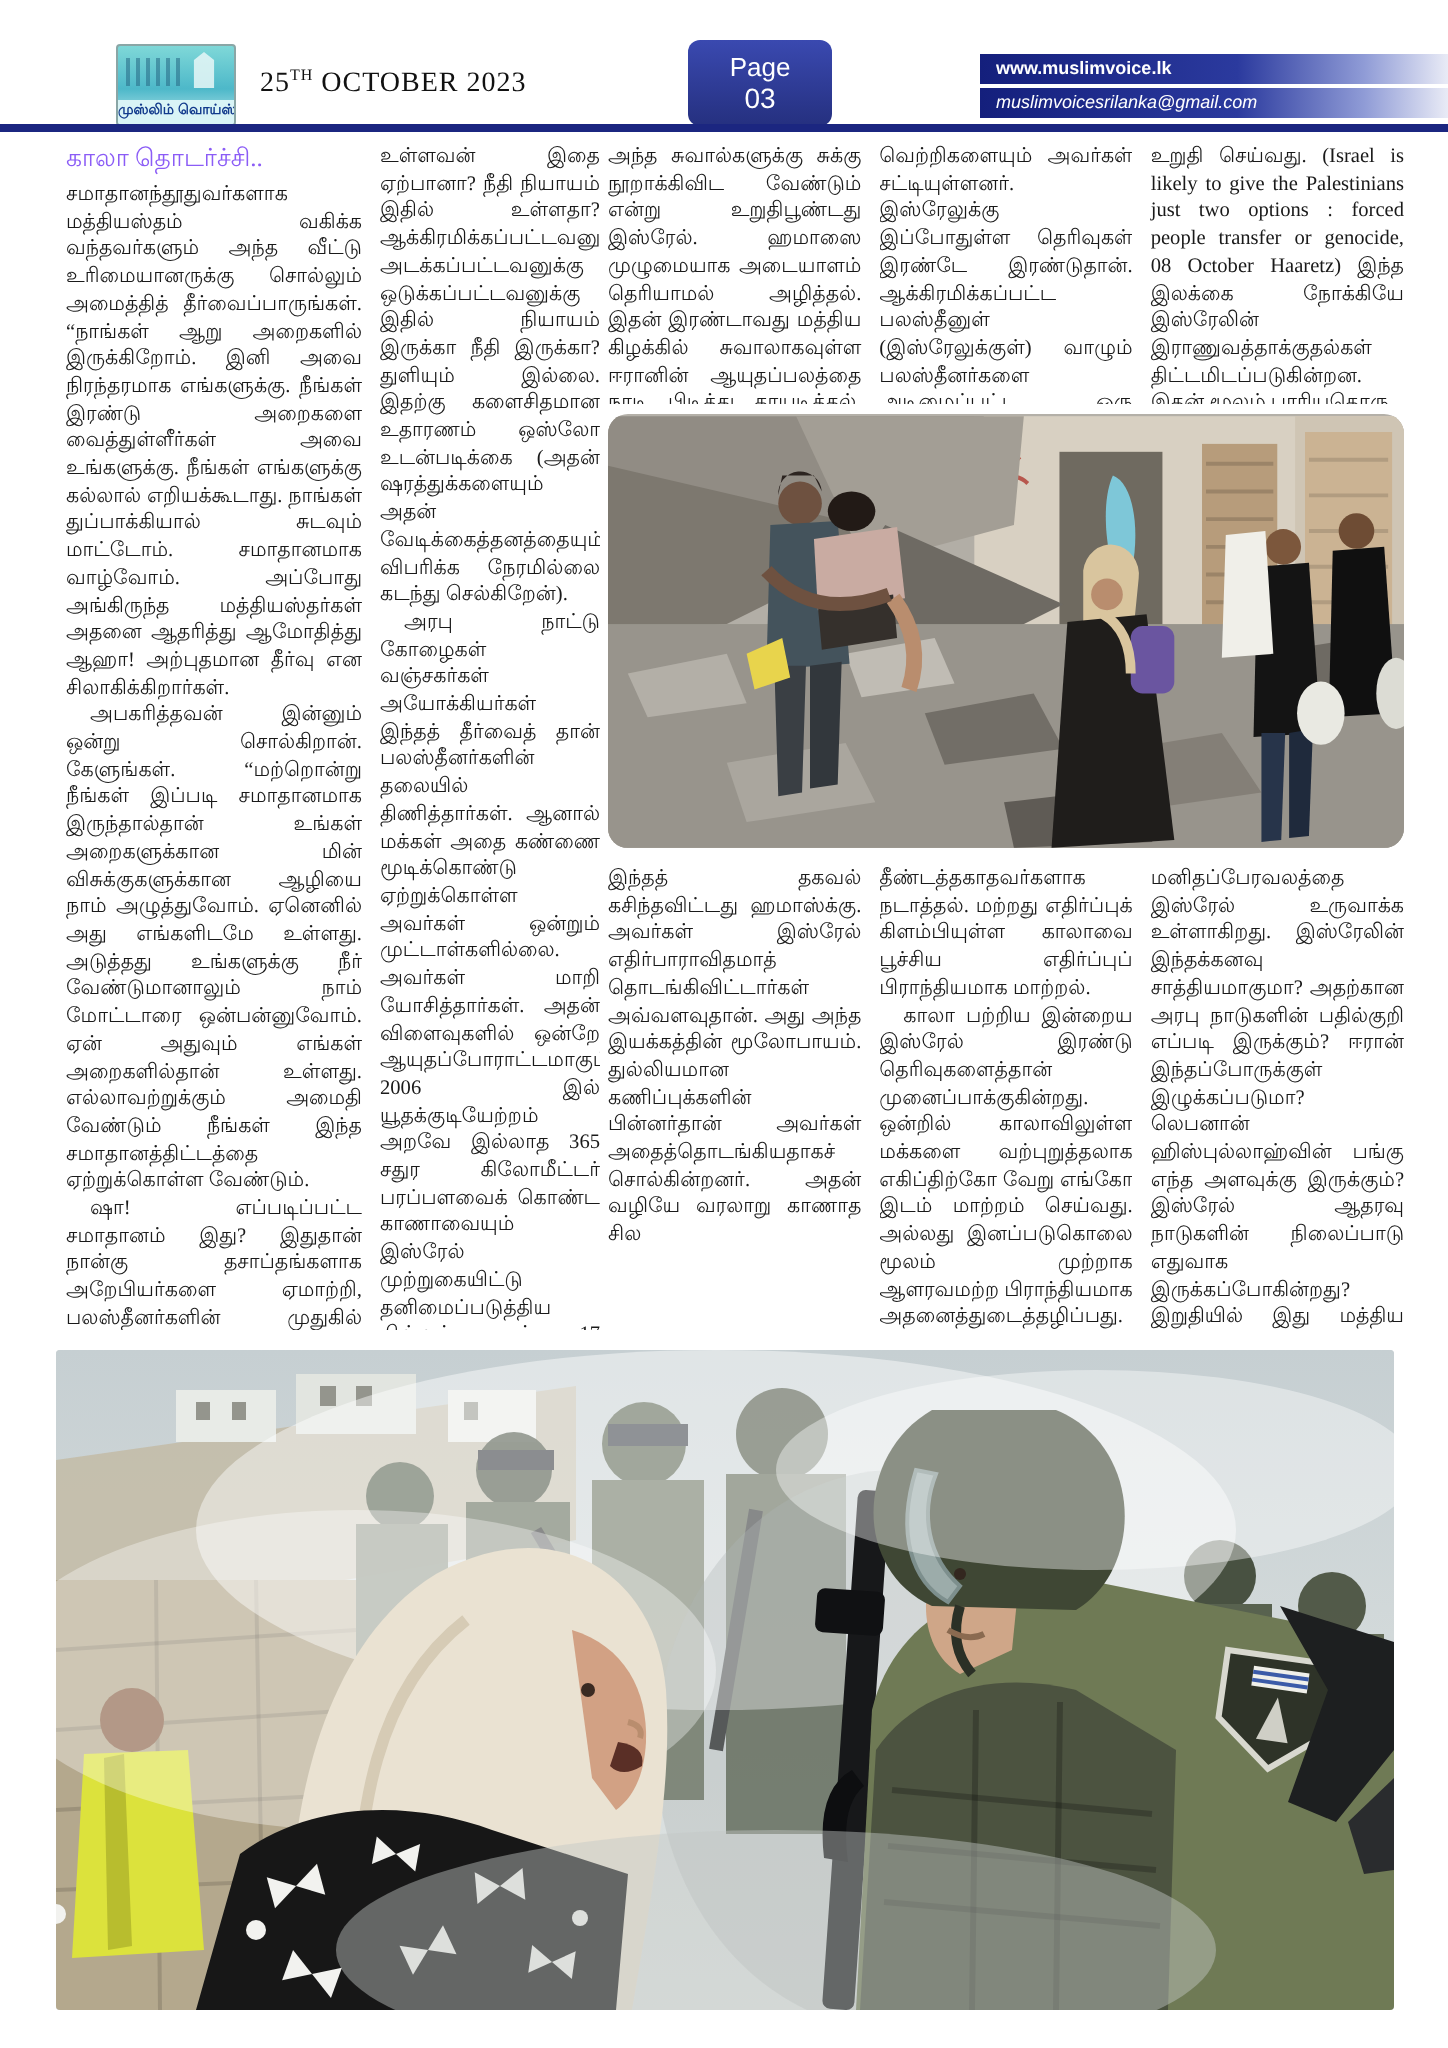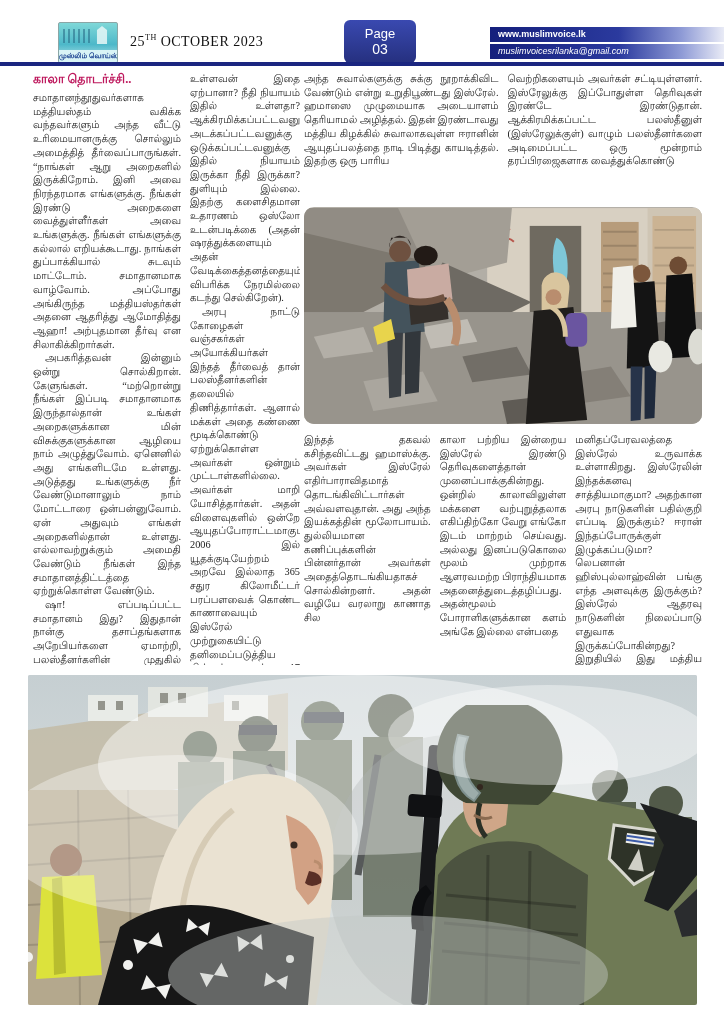--- a/index.html
+++ b/index.html
@@ -36,21 +36,21 @@
   .article{position:absolute;left:33px;top:72px;width:669px;height:593px;display:flex;}
   .col{overflow:hidden;text-align:justify;font-size:10.3px;line-height:13.7px;}
   .tall{height:593px;}
   .col1{width:148px;margin-right:9px;}
   .col2{width:110px;margin-right:4px;}
   .right-region{width:398px;display:flex;flex-direction:column;}
   .top-row,.bottom-row{display:flex;gap:9px;}
   .top-row{height:130px;}
   .top-row .col,.bottom-row .col{flex:1;}
   .bottom-row{margin-top:9px;height:232px;}
-  .article-title{color:#be185d;font-weight:bold;font-size:12.5px;margin:0 0 4px 0;line-height:15px;}
+  .article-title{color:#8b5cf6;font-weight:normal;font-size:12.5px;margin:0 0 4px 0;line-height:15px;}
   .para{margin:0;}
   .para + .para{text-indent:12px;}
 
   
   .photo-mid{margin-top:5px;width:398px;height:218px;border-radius:10px;overflow:hidden;background:#b4b0a8;}
   .photo-bottom{position:absolute;left:28px;top:675px;width:669px;height:330px;border-radius:2px;
         overflow:hidden;background:#ccd3d5;}
   svg{display:block;}
 </style>
 </head>
@@ -89,20 +89,23 @@
 
     </div>
 
     <div class="right-region">
       <div class="top-row">
         <div class="col">
           <p class="para">அந்த சுவால்களுக்கு சுக்கு நூறாக்கிவிட வேண்டும் என்று உறுதிபூண்டது இஸ்ரேல். ஹமாஸை முழுமையாக அடையாளம் தெரியாமல் அழித்தல். இதன் இரண்டாவது மத்திய கிழக்கில் சுவாலாகவுள்ள ஈரானின் ஆயுதப்பலத்தை நாடி பிடித்து காயடித்தல். இதற்கு ஒரு பாரிய</p>
         </div>
         <div class="col">
           <p class="para">வெற்றிகளையும் அவர்கள் சட்டியுள்ளனர். இஸ்ரேலுக்கு இப்போதுள்ள தெரிவுகள் இரண்டே இரண்டுதான். ஆக்கிரமிக்கப்பட்ட பலஸ்தீனுள் (இஸ்ரேலுக்குள்) வாழும் பலஸ்தீனர்களை அடிமைப்பட்ட ஒரு மூன்றாம் தரப்பிரஜைகளாக வைத்துக்கொண்டு</p>
+        </div>
+        <div class="col">
+          <p class="para">உறுதி செய்வது. (Israel is likely to give the Palestinians just two options : forced people transfer or genocide, 08 October Haaretz) இந்த இலக்கை நோக்கியே இஸ்ரேலின் இராணுவத்தாக்குதல்கள் திட்டமிடப்படுகின்றன. இதன் மூலம் பாரியதொரு</p>
         </div>
       </div>
 
       <figure class="photo-mid" style="margin:5px 0 0 0;">
         <svg width="398" height="218" viewBox="0 0 402 218">
           <rect width="402" height="218" fill="#b2aea6"></rect>
 
           <g>
             <rect x="185" y="0" width="217" height="122" fill="#d8d0c2"></rect>
             <rect x="347" y="0" width="55" height="122" fill="#cfc5b4"></rect>
@@ -184,20 +187,21 @@
             <path d="M312,60 L332,58 L336,120 L310,122 Z" fill="#f0efe9"></path>
           </g>
         </svg>
       </figure>
 
       <div class="bottom-row">
         <div class="col">
           <p class="para">இந்தத் தகவல் கசிந்தவிட்டது ஹமாஸ்க்கு. அவர்கள் இஸ்ரேல் எதிர்பாராவிதமாத் தொடங்கிவிட்டார்கள் அவ்வளவுதான். அது அந்த இயக்கத்தின் மூலோபாயம். துல்லியமான கணிப்புக்களின் பின்னர்தான் அவர்கள் அதைத்தொடங்கியதாகச் சொல்கின்றனர். அதன் வழியே வரலாறு காணாத சில</p>
         </div>
         <div class="col">
+          <p class="para">தீண்டத்தகாதவர்களாக நடாத்தல். மற்றது எதிர்ப்புக் கிளம்பியுள்ள காலாவை பூச்சிய எதிர்ப்புப் பிராந்தியமாக மாற்றல்.</p>
           <p class="para">காலா பற்றிய இன்றைய இஸ்ரேல் இரண்டு தெரிவுகளைத்தான் முனைப்பாக்குகின்றது. ஒன்றில் காலாவிலுள்ள மக்களை வற்புறுத்தலாக எகிப்திற்கோ வேறு எங்கோ இடம் மாற்றம் செய்வது. அல்லது இனப்படுகொலை மூலம் முற்றாக ஆளரவமற்ற பிராந்தியமாக அதனைத்துடைத்தழிப்பது. அதன்மூலம் போராளிகளுக்கான களம் அங்கே இல்லை என்பதை</p>
         </div>
         <div class="col">
           <p class="para">மனிதப்பேரவலத்தை இஸ்ரேல் உருவாக்க உள்ளாகிறது. இஸ்ரேலின் இந்தக்கனவு சாத்தியமாகுமா? அதற்கான அரபு நாடுகளின் பதில்குறி எப்படி இருக்கும்? ஈரான் இந்தப்போருக்குள் இழுக்கப்படுமா? லெபனான் ஹிஸ்புல்லாஹ்வின் பங்கு எந்த அளவுக்கு இருக்கும்? இஸ்ரேல் ஆதரவு நாடுகளின் நிலைப்பாடு எதுவாக இருக்கப்போகின்றது? இறுதியில் இது மத்திய கிழக்கில் ஒரு பிராந்தியப்போரை கொண்டுவருமா? இந்தக்கேள்விகளுக்கு அடுத்தடுத்த பகுதிகளில் விடை காணலாம்.</p>
         </div>
       </div>
     </div>
   </div>
 
   <figure class="photo-bottom" style="margin:0;">

